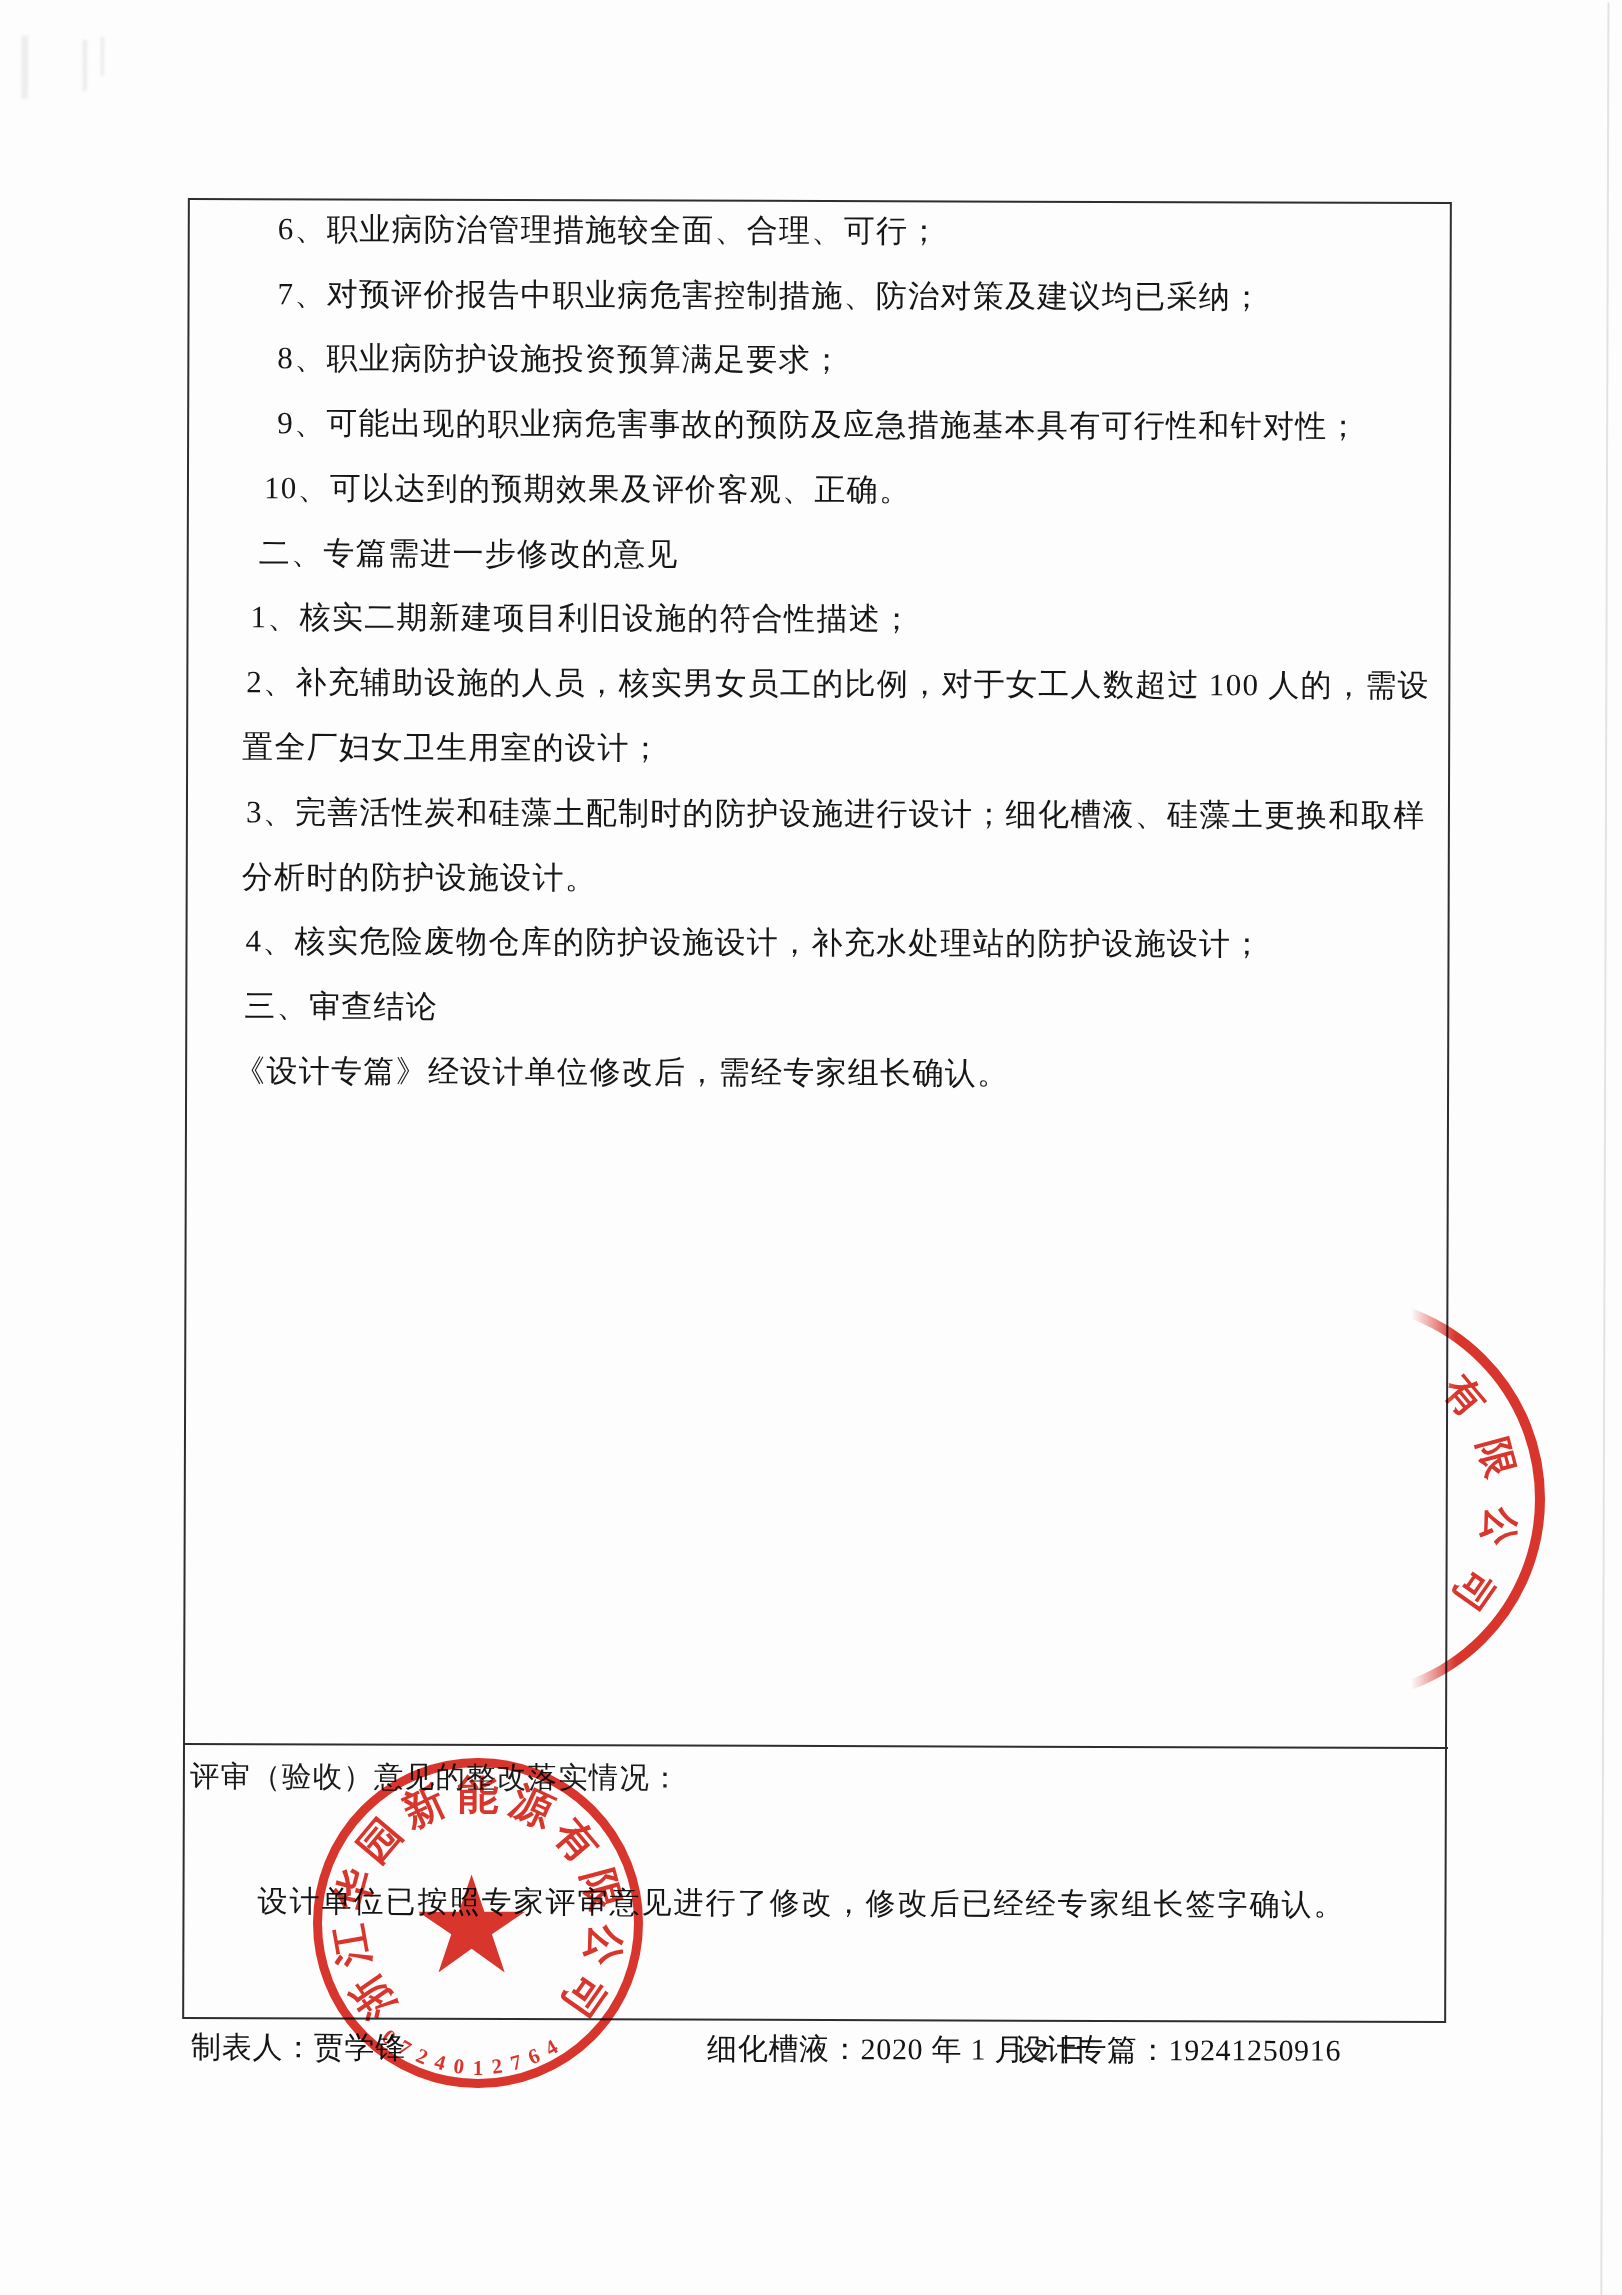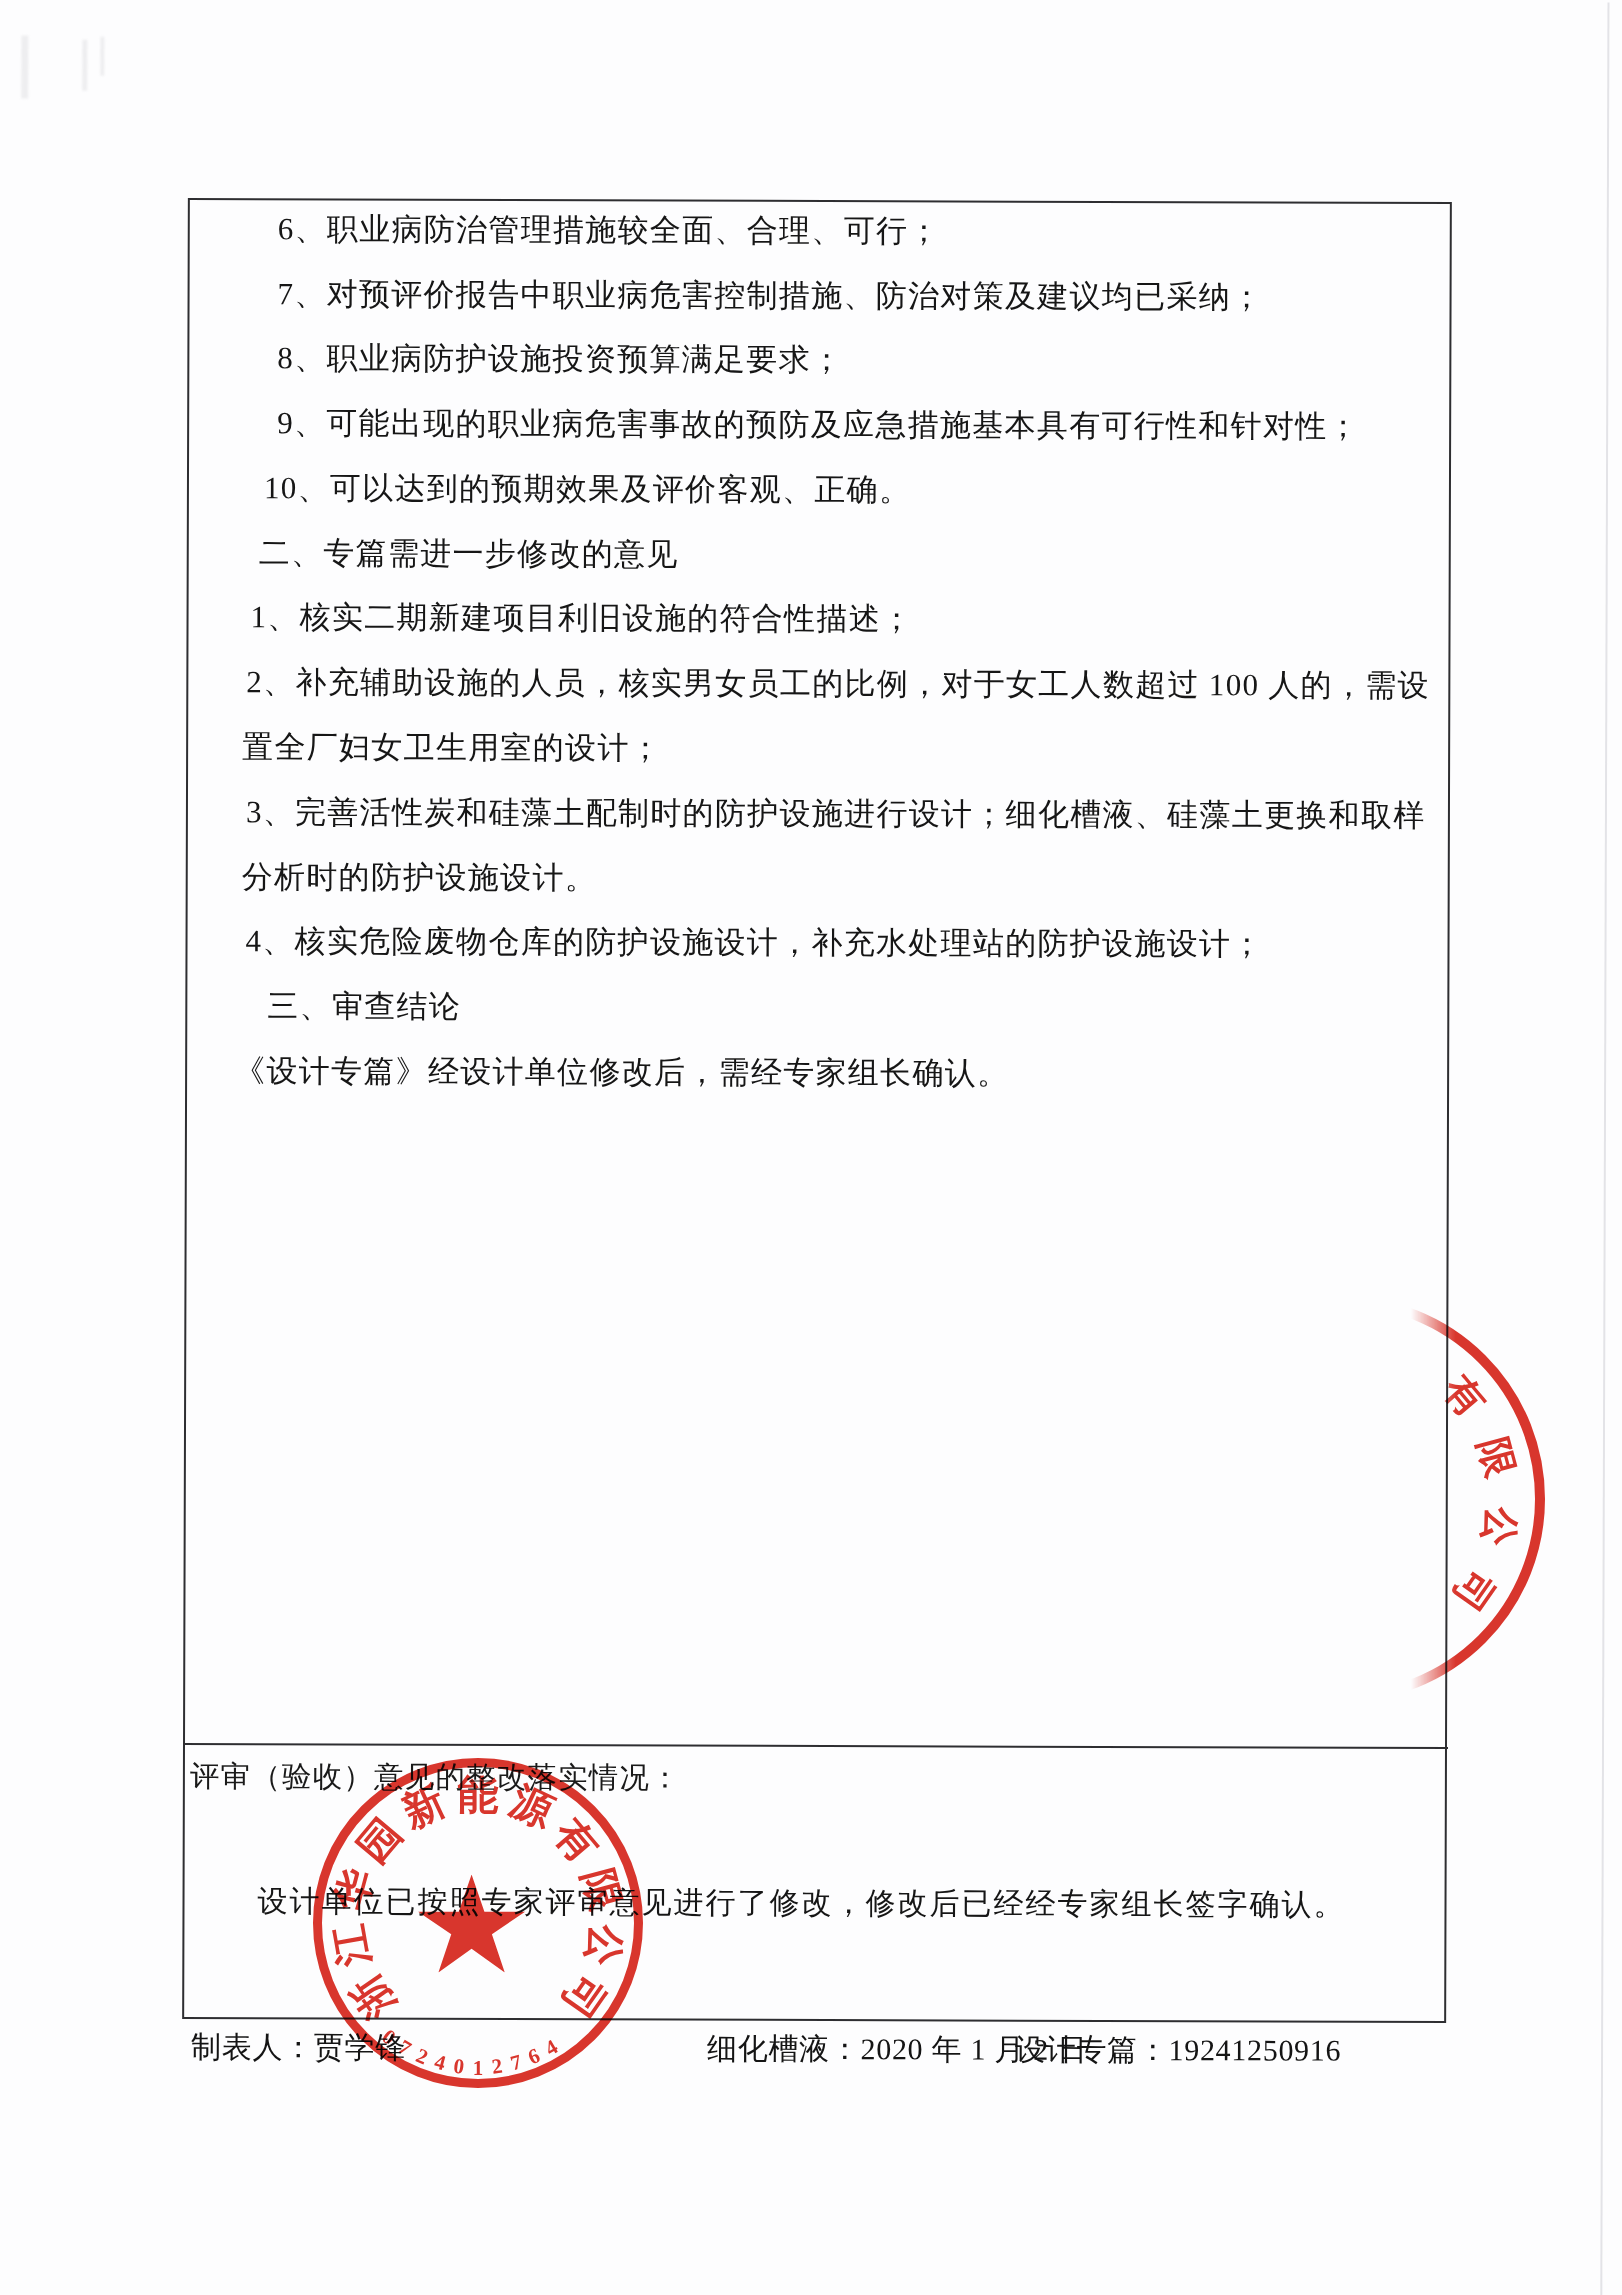--- a/index.html
+++ b/index.html
@@ -29,21 +29,21 @@
   .l3 {top:338px; left:275px;}
   .l4 {top:403px; left:275px;}
   .l5 {top:468px; left:262px;}
   .l6 {top:533px; left:257px;}
   .l7 {top:597px; left:249px;}
   .l8 {top:662px;left:245px;}
   .l9 {top:727px;left:241px;}
   .l10{top:792px;left:245px;}
   .l11{top:857px;left:241px;}
   .l12{top:921px;left:245px;}
-  .l13{top:986px;left:267px;}
+  .l13{top:986px;left:244px;}
   .l14{top:1051px;left:234px;}
 
   .rect-label{
     position:absolute;top:1759px;left:192px;white-space:nowrap;
     font-size:29.4px;letter-spacing:1.3px;color:#1a1a1a;
   }
   .rect-text{
     position:absolute;top:1883px;left:260px;white-space:nowrap;
     font-size:30px;letter-spacing:2px;color:#161616;
   }

